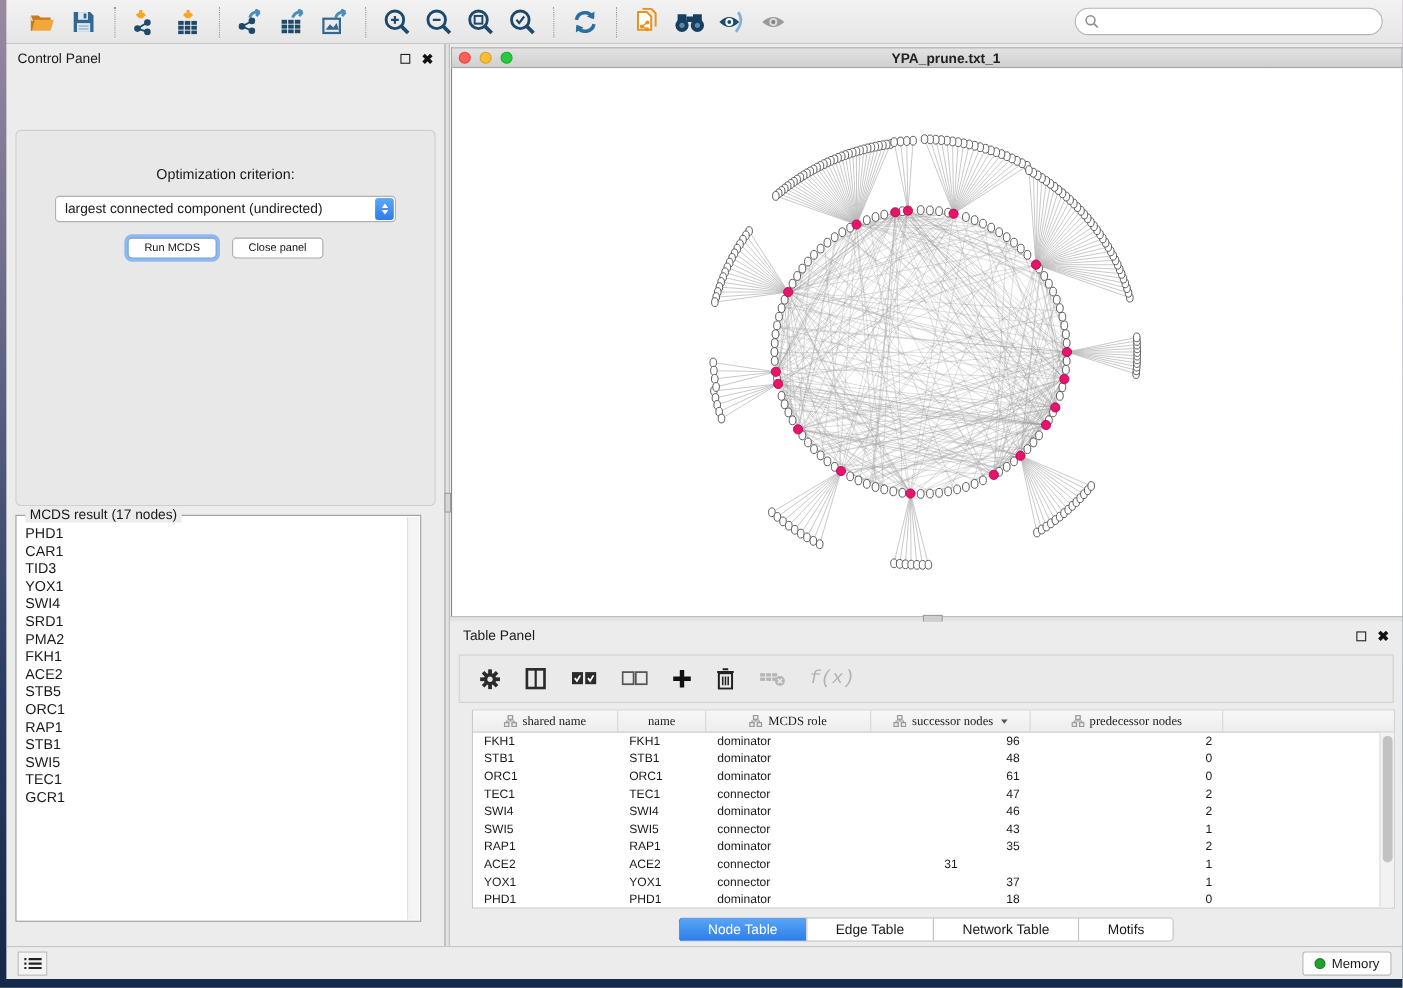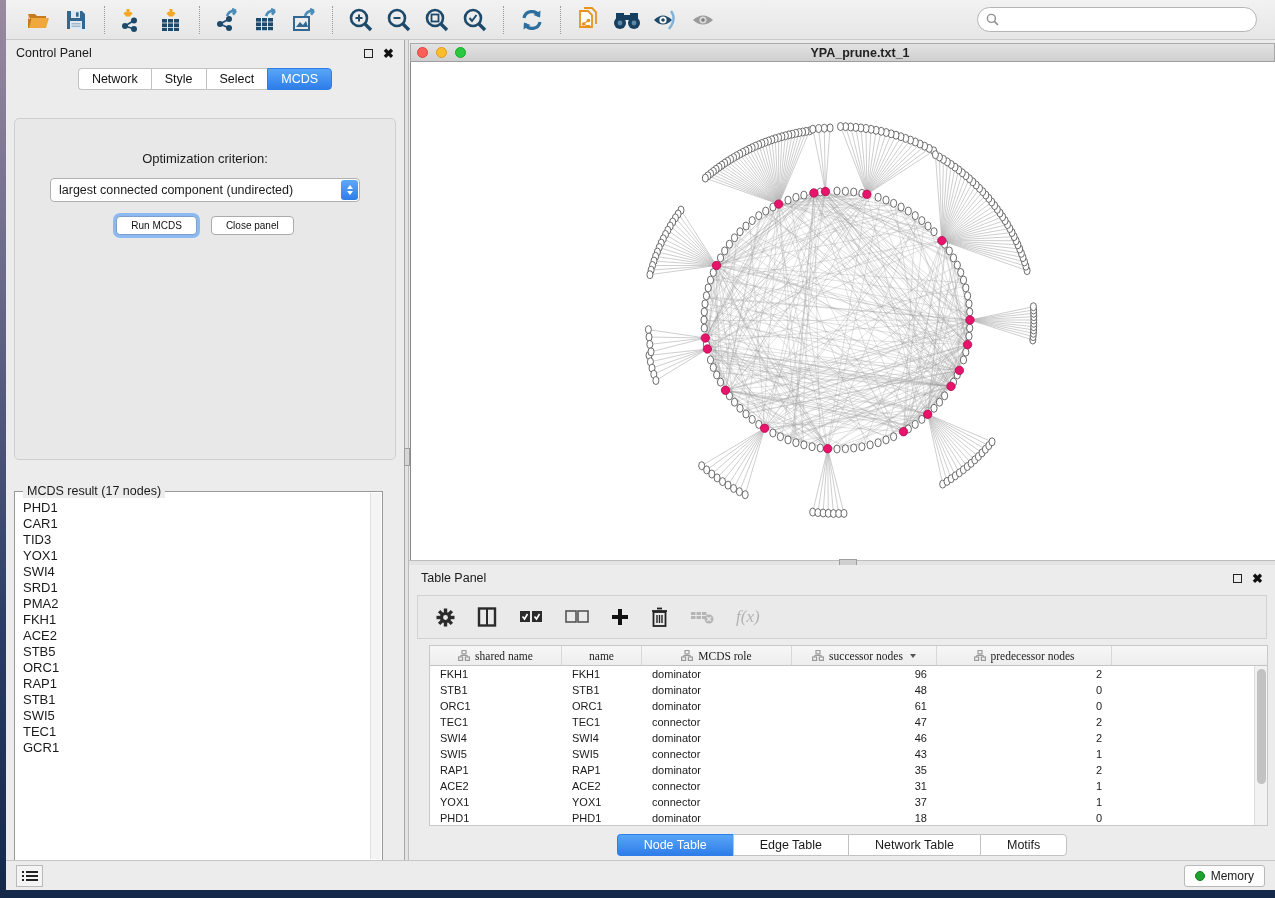--- a/index.html
+++ b/index.html
@@ -43,21 +43,21 @@
   .select-box { width:310px; height:24px; margin:0 auto; background:#fff; border:1px solid #b0b0b0; border-radius:4px;
     display:flex; align-items:center; font-size:12.5px; padding-left:8px; position:relative; }
   .select-box .stepper { position:absolute; right:1px; top:1px; bottom:1px; width:17px; border-radius:3px;
     background:linear-gradient(#5fa9f8,#2d7ce9); display:flex; flex-direction:column; align-items:center; justify-content:center; gap:2px; }
   .tri-up { width:0; height:0; border-left:3.5px solid transparent; border-right:3.5px solid transparent; border-bottom:4.5px solid #fff; }
   .tri-down { width:0; height:0; border-left:3.5px solid transparent; border-right:3.5px solid transparent; border-top:4.5px solid #fff; }
   .cp-buttons { display:flex; justify-content:center; gap:14px; margin-top:14px; }
   .btn { font-size:10px; padding:3px 14px; background:#fff; border:1px solid #ababab; border-radius:4px; color:#111; }
   .btn.focused { box-shadow:0 0 0 3px rgba(110,170,245,.75); border-color:#7d9fc9; }
   .mcds-fieldset { position:absolute; left:8px; width:369px; top:428px; height:370px; background:#fff;
-    border:1px solid #9a9a9a;margin-top:23px; }
+    border:1px solid #9a9a9a; }
   .mcds-legend { position:absolute; top:-8px; left:8px; background:#ececec; padding:0 4px; font-size:12.5px; }
   .mcds-list { position:absolute; inset:8px 12px 2px 8px; font-size:13px; line-height:16px; overflow:hidden; }
   .mcds-scroll { position:absolute; top:1px; bottom:1px; right:1px; width:11px; background:#f4f4f4; border-left:1px solid #e0e0e0; }
 
   
   .right { position:absolute; left:403px; top:40px; right:0; bottom:30px; }
   .net-window { position:absolute; left:1px; right:0; top:3px; height:517px; }
   .net-titlebar { height:19px; background:linear-gradient(#e3e3e3,#cfcfcf); border:1px solid #a9a9a9; border-bottom:1px solid #9e9e9e;
     display:flex; align-items:center; padding:0 6px; position:relative; }
   .traffic { display:flex; gap:8px; }
@@ -72,21 +72,21 @@
   .hdivider { position:absolute; left:0; right:0; top:520px; height:5px; background:#e3e3e3; border-top:1px solid #bdbdbd; }
   .hdivider .handle { position:absolute; left:430px; top:-2px; width:18px; height:7px; background:#cfcfcf; border:1px solid #9e9e9e; }
 
   
   .table-panel { position:absolute; left:0; right:0; top:525px; bottom:0; background:#ececec; }
   .tp-header { height:26px; display:flex; align-items:center; padding:0 12px; font-size:12.5px; }
   .tp-header .ph-icons { margin-left:auto; display:flex; gap:10px; align-items:center; }
   .tp-toolbar { position:absolute; left:8px; right:8px; top:30px; height:44px; background:#eaeaea;
     border:1px solid #d2d2d2; display:flex; align-items:center; gap:22px; padding:0 18px; }
   .tp-tool { display:flex; align-items:center; justify-content:center; }
-  .fx-label { font-family:Liberation Serif, serif; font-style:italic; font-size:17px; color:#b3b3b3; }
+  .fx-label { font-family:Liberation Mono, monospace; font-style:italic; font-size:17px; color:#b3b3b3; }
 
   .node-table { position:absolute; left:20px; top:80px; width:839px; height:181px; background:#fff; border:1px solid #c8c8c8; }
   .nt-header { display:flex; height:20px; background:linear-gradient(#f7f7f7,#ededed); border-bottom:1px solid #c4c4c4; }
   .nt-hcell { display:flex; align-items:center; justify-content:center; gap:5px; font-size:11.5px; color:#222;
     border-right:1px solid #d8d8d8; overflow:hidden;font-family:Liberation Serif, serif; }
   .nt-hcell .caret { width:0; height:0; border-left:3.5px solid transparent; border-right:3.5px solid transparent; border-top:4px solid #555; margin-left:2px; }
   .hier-icon { opacity:.55; }
   .nt-body { position:absolute; left:0; right:13px; top:20px; bottom:0; overflow:hidden; }
   .nt-row { display:flex; height:16px; font-size:11px; align-items:center; }
   .nt-cell { padding:0 10px; white-space:nowrap; overflow:hidden; }
@@ -287,26 +287,20 @@
   </div>
 
   <div class="control-panel">
     <div class="panel-header">
       <span>Control Panel</span>
       <span class="ph-icons">
         <span class="float-icon"></span>
         <span class="close-icon">✖</span>
       </span>
     </div>
-    <div class="cp-tabs" id="cp-tabs">
-        <div class="cp-tab">Network</div>
-        <div class="cp-tab">Style</div>
-        <div class="cp-tab">Select</div>
-        <div class="cp-tab active">MCDS</div>
-      </div>
     <div class="cp-body">
       <div class="opt-label">Optimization criterion:</div>
       <div class="select-box">
         <span>largest connected component (undirected)</span>
         <span class="stepper">
           <span class="tri-up"></span>
             <span class="tri-down"></span>
         </span>
       </div>
       <div class="cp-buttons">
@@ -1302,21 +1296,21 @@
               <div class="nt-cell" style="width: 132px; text-align: left;">RAP1</div>
               <div class="nt-cell" style="width: 80px; text-align: left;">RAP1</div>
               <div class="nt-cell" style="width: 150px; text-align: left;">dominator</div>
               <div class="nt-cell" style="width: 145px; text-align: right;">35</div>
               <div class="nt-cell" style="width: 175px; text-align: right;">2</div>
             </div>
             <div class="nt-row">
               <div class="nt-cell" style="width: 132px; text-align: left;">ACE2</div>
               <div class="nt-cell" style="width: 80px; text-align: left;">ACE2</div>
               <div class="nt-cell" style="width: 150px; text-align: left;">connector</div>
-              <div class="nt-cell" style="width: 145px; text-align: right;">31</div>
+              <div class="nt-cell" style="width: 145px; text-align: center;">31</div>
               <div class="nt-cell" style="width: 175px; text-align: right;">1</div>
             </div>
             <div class="nt-row">
               <div class="nt-cell" style="width: 132px; text-align: left;">YOX1</div>
               <div class="nt-cell" style="width: 80px; text-align: left;">YOX1</div>
               <div class="nt-cell" style="width: 150px; text-align: left;">connector</div>
               <div class="nt-cell" style="width: 145px; text-align: right;">37</div>
               <div class="nt-cell" style="width: 175px; text-align: right;">1</div>
             </div>
             <div class="nt-row">

